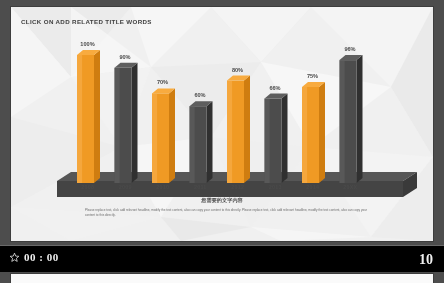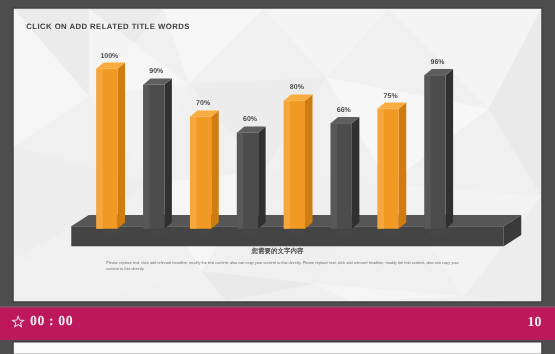--- a/index.html
+++ b/index.html
@@ -97,21 +97,21 @@
   }
 
   
   .footer {
     position: absolute;
     left: 0;
     top: 245px;
     width: 444px;
     height: 26px;
     border-top: 1px solid #6a6a6a;
-    background: #be185d;
+    background: #000000;
   }
   .footer-left {
     position: absolute;
     left: 9px;
     top: 5px;
     display: flex;
     align-items: center;
     gap: 4px;
   }
   .star-icon { display: block; }
@@ -119,21 +119,21 @@
     font-size: 11px;
     font-weight: bold;
     color: #efefef;
     letter-spacing: 0.5px;
     font-family: "Liberation Serif", serif;
   }
   .page-num {
     position: absolute;
     right: 11px;
     top: 6px;
-    font-size: 11px;
+    font-size: 14px;
     font-weight: bold;
     color: #efefef;
     font-family: "Liberation Serif", serif;
   }
   .next-slide {
     position: absolute;
     left: 11px;
     top: 274px;
     width: 422px;
     height: 9px;

